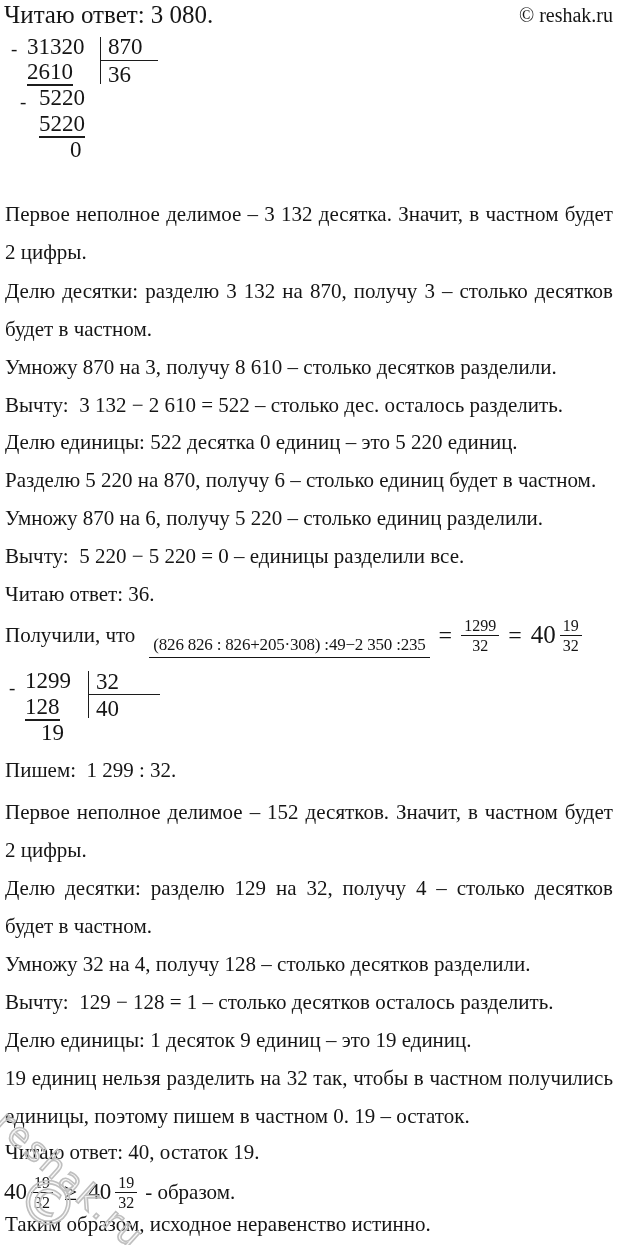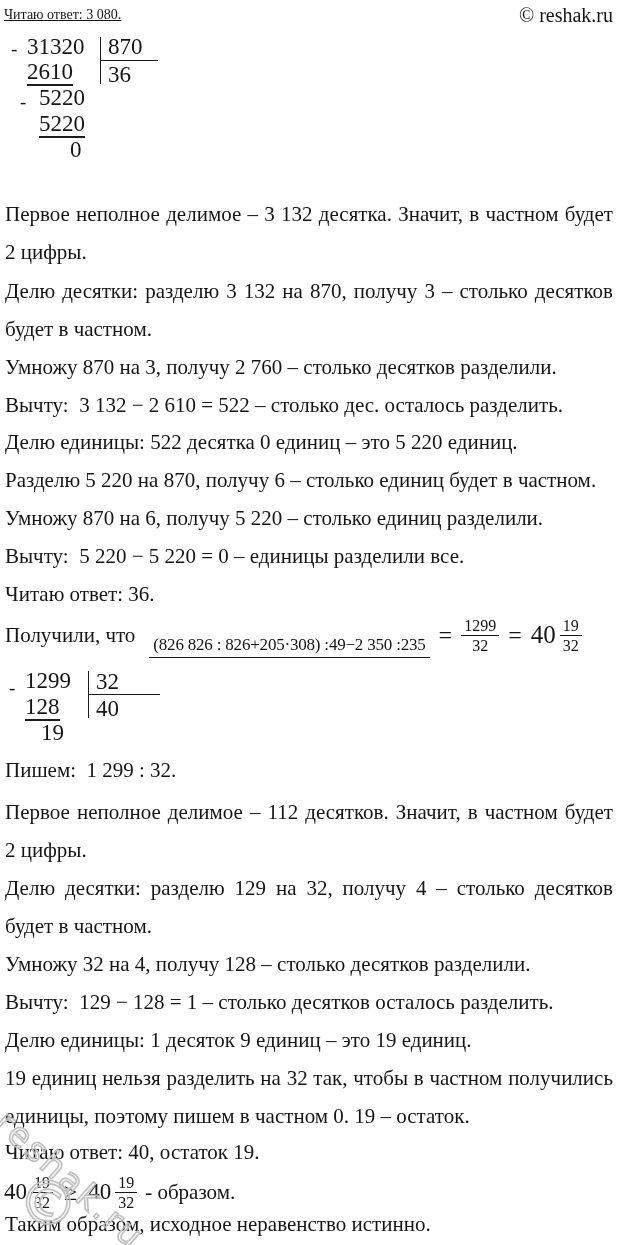--- a/index.html
+++ b/index.html
@@ -8,21 +8,21 @@
     background:#ffffff; overflow:hidden;
     font-family:"Liberation Serif","DejaVu Serif",serif;
     color:#151515;
   }
   
   .tline {
     position:absolute; left:5px; width:608px;
     font-size:21px; line-height:27px; white-space:nowrap;
   }
   .jl { white-space:normal; text-align:justify; text-align-last:justify; }
-  .hdr-left { position:absolute; left:4px; top:2px; font-size:14px; line-height:26px;text-decoration:underline; }
+  .hdr-left { position:absolute; left:4px; top:2px; font-size:25px; line-height:26px; }
   .hdr-right { position:absolute; right:6px; top:2px; font-size:20px; line-height:26px; }
 
   
   .division { position:absolute; left:0; width:180px; font-size:23px; line-height:22px; }
   .division span, .division .num { position:absolute; display:block; }
   .d-minus { font-size:19px; line-height:14px; }
   .u { border-bottom:2px solid #1c1c1c; padding-bottom:1px; }
   .vbar { position:absolute; width:0; border-left:1.6px solid #1c1c1c; }
   .hbar { position:absolute; height:0; border-top:1.6px solid #1c1c1c; }
   .div1 { top:33px; height:132px; }
@@ -100,21 +100,21 @@
     <span class="m2 d-minus">-</span>
     <span class="partial">5220</span>
     <span class="product2 u">5220</span>
     <span class="remainder">0</span>
   </div>
 
   <div class="tline jl" style="top:201px">Первое неполное делимое – 3 132 десятка. Значит, в частном будет</div>
   <div class="tline" style="top:239px">2 цифры.</div>
   <div class="tline jl" style="top:278px">Делю десятки: разделю 3 132 на 870, получу 3 – столько десятков</div>
   <div class="tline" style="top:316px">будет в частном.</div>
-  <div class="tline" style="top:354px">Умножу 870 на 3, получу 2 760 – столько десятков разделили.</div>
+  <div class="tline" style="top:354px">Умножу 870 на 3, получу 8 610 – столько десятков разделили.</div>
   <div class="tline" style="top:392px">Вычту:&nbsp; 3 132 − 2 610 = 522 – столько дес. осталось разделить.</div>
   <div class="tline" style="top:429px">Делю единицы: 522 десятка 0 единиц – это 5 220 единиц.</div>
   <div class="tline" style="top:467px">Разделю 5 220 на 870, получу 6 – столько единиц будет в частном.</div>
   <div class="tline" style="top:505px">Умножу 870 на 6, получу 5 220 – столько единиц разделили.</div>
   <div class="tline" style="top:543px">Вычту:&nbsp; 5 220 − 5 220 = 0 – единицы разделили все.</div>
   <div class="tline" style="top:581px">Читаю ответ: 36.</div>
 
   <div class="eqrow">
     <span class="eq-prefix">Получили, что</span>
     <span class="bigfrac">
@@ -140,21 +140,21 @@
     <span class="dividend">1299</span>
     <div class="vbar"></div>
     <span class="divisor">32</span>
     <div class="hbar"></div>
     <span class="product1 u">128</span>
     <span class="quotient">40</span>
     <span class="remainder">19</span>
   </div>
 
   <div class="tline" style="top:757px">Пишем:&nbsp; 1 299 : 32.</div>
-  <div class="tline jl" style="top:799px">Первое неполное делимое – 112 десятков. Значит, в частном будет</div>
+  <div class="tline jl" style="top:799px">Первое неполное делимое – 152 десятков. Значит, в частном будет</div>
   <div class="tline" style="top:837px">2 цифры.</div>
   <div class="tline jl" style="top:875px">Делю десятки: разделю 129 на 32, получу 4 – столько десятков</div>
   <div class="tline" style="top:913px">будет в частном.</div>
   <div class="tline" style="top:951px">Умножу 32 на 4, получу 128 – столько десятков разделили.</div>
   <div class="tline" style="top:989px">Вычту:&nbsp; 129 − 128 = 1 – столько десятков осталось разделить.</div>
   <div class="tline" style="top:1027px">Делю единицы: 1 десяток 9 единиц – это 19 единиц.</div>
   <div class="tline jl" style="top:1065px">19 единиц нельзя разделить на 32 так, чтобы в частном получились</div>
   <div class="tline" style="top:1103px">единицы, поэтому пишем в частном 0. 19 – остаток.</div>
   <div class="tline" style="top:1139px">Читаю ответ: 40, остаток 19.</div>
 

